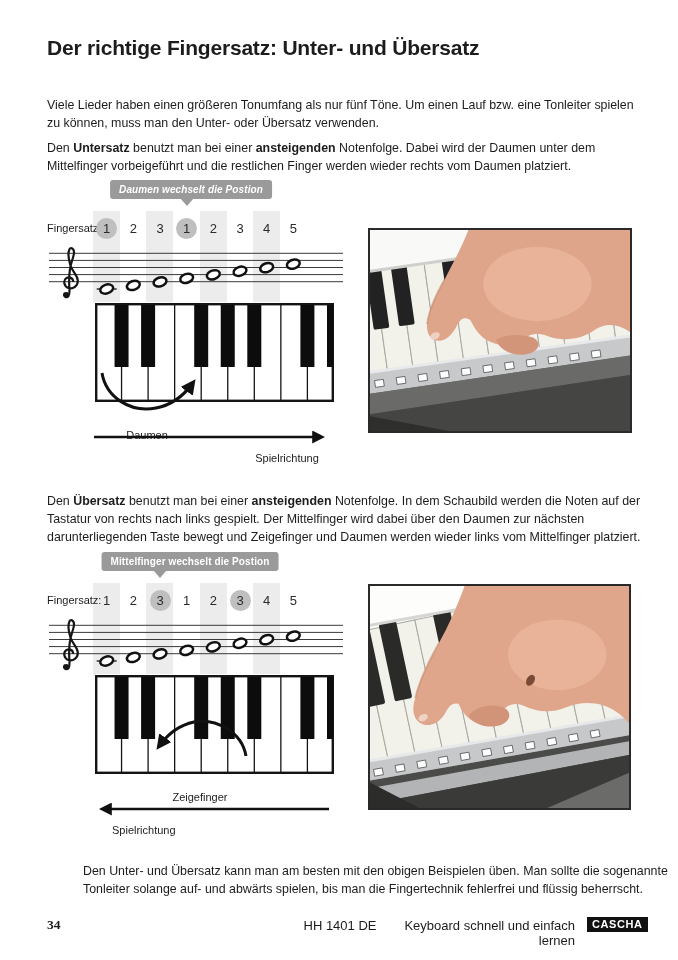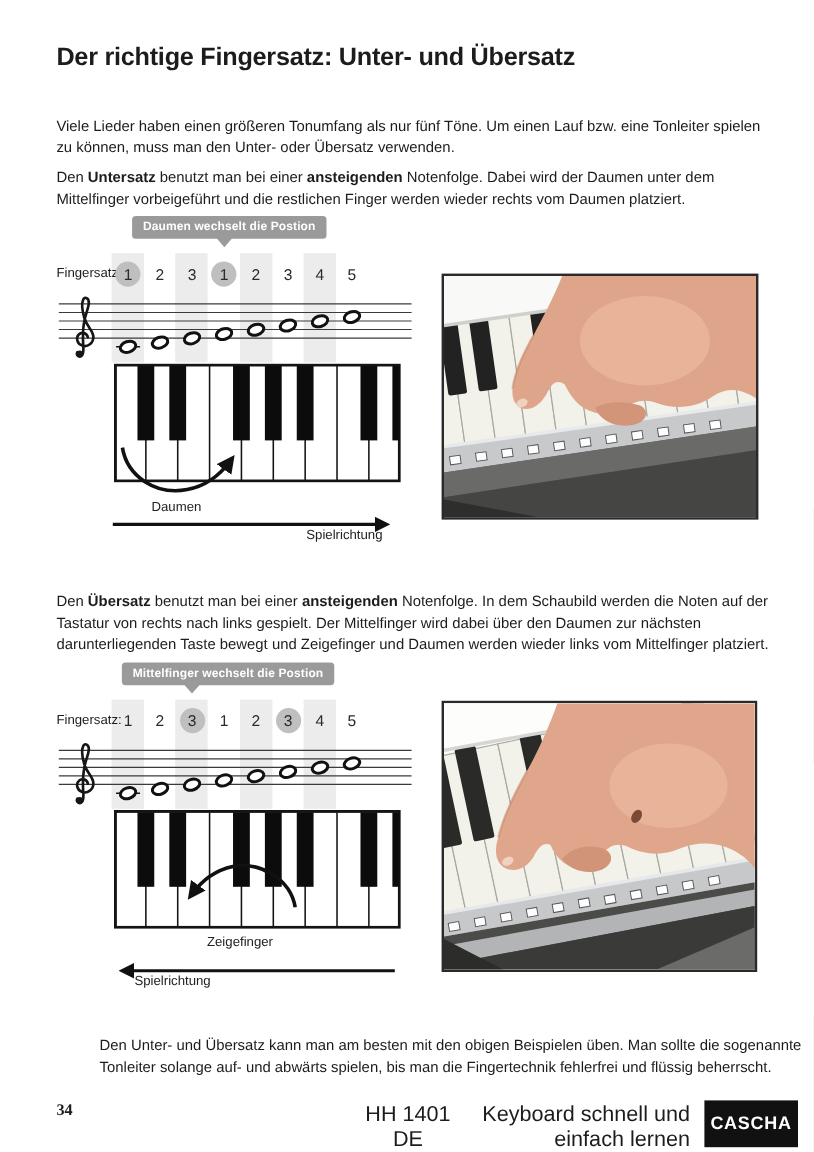--- a/index.html
+++ b/index.html
@@ -39,45 +39,45 @@
   }
   .fingersatz-label{position:absolute;left:47px;font-size:11px;}
   .fingers-row{position:absolute;left:0;top:0;width:678px;height:21px;}
   .finger{
     position:absolute;top:0;width:21px;height:21px;line-height:21px;
     text-align:center;font-size:13px;color:#2b2b2b;
   }
   .finger.circled{background:var(--circle_bg);border-radius:50%;}
   .band{position:absolute;width:27px;height:91px;background:var(--band_bg);}
   .svg-abs{position:absolute;}
-  .arrow-label{position:absolute;font-size:11px;color:#222;}
+  .arrow-label{position:absolute;font-size:11px;color:#222;margin-top:12px;}
   .center100{width:100px;text-align:center;}
 
   .photo{position:absolute;border:2px solid #2a2a2a;box-sizing:border-box;background:#f6f6f4;}
   .photo svg{display:block;width:100%;height:100%;}
 
-  .footer-text{position:absolute;top:918px;font-size:18px;}
+  .footer-text{position:absolute;top:918px;font-size:13px;}
   .footer-pagenum{position:absolute;top:917px;left:47px;font-size:13.5px;font-weight:700;font-family:Liberation Serif, serif;}
   .logo{
     position:absolute;left:587px;top:917px;height:15px;line-height:15px;
     background:var(--logo_bg);color:var(--logo_text);
-    font-size:15px;font-weight:700;letter-spacing:0.6px;padding:12px 5px;
+    font-size:11px;font-weight:700;letter-spacing:0.6px;padding:0 5px;
   }
 </style>
 </head>
 <body>
 
 <div class="page">
 
   <h1 class="page-title">Der richtige Fingersatz: Unter- und Übersatz</h1>
 
   <p class="para" id="p-untersatz"><span>Den </span><b>Untersatz</b><span> benutzt man bei einer </span><b>ansteigenden</b><span> Notenfolge. Dabei wird der Daumen unter dem Mittelfinger vorbeigeführt und die restlichen Finger werden wieder rechts vom Daumen platziert.</span></p>
   <p class="para" id="p-intro"><span>Viele Lieder haben einen größeren Tonumfang als nur fünf Töne. Um einen Lauf bzw. eine Tonleiter spielen zu können, muss man den Unter- oder Übersatz verwenden.</span></p>
 
-  <div class="badge" style="left:191px;top:180px;">Daumen wechselt die Postion</div>
+  <div class="badge" style="left:191px;top:180px;font-style:italic;">Daumen wechselt die Postion</div>
   <div class="badge-pointer" style="left:180px;top:198px;"></div>
 
   <div class="band" style="left:93px;top:211px;"></div>
   <div class="band" style="left:146px;top:211px;"></div>
   <div class="band" style="left:200px;top:211px;"></div>
   <div class="band" style="left:253px;top:211px;"></div>
 
   <div class="fingersatz-label" style="top:222px;">Fingersatz:</div>
   <div class="fingers-row" style="top:218px;">
       <span class="finger circled" style="left: 96.2px;">1</span>

